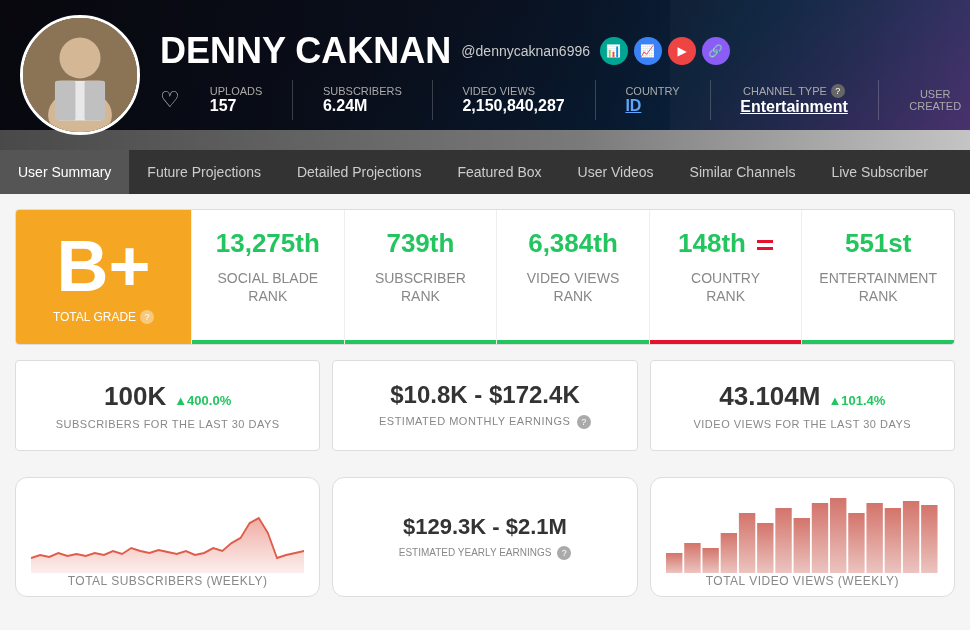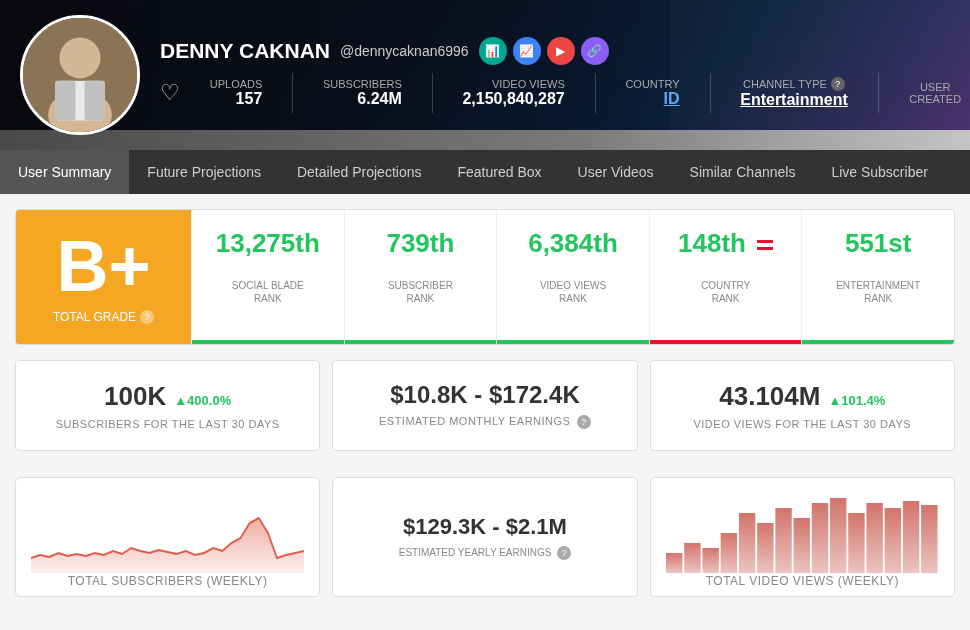--- a/index.html
+++ b/index.html
@@ -51,21 +51,21 @@
       color: white;
       flex: 1;
     }
     .channel-name-row {
       display: flex;
       align-items: center;
       gap: 10px;
       margin-bottom: 8px;
     }
     .channel-name {
-      font-size: 21px;
+      font-size: 36px;
       font-weight: bold;
       color: white;
     }
     .channel-handle {
       font-size: 14px;
       color: #ccc;
     }
     .channel-icons {
       display: flex;
       gap: 6px;
@@ -88,21 +88,21 @@
 
     .stats-row {
       display: flex;
       align-items: center;
       gap: 30px;
     }
     .heart-icon {
       color: #ccc;
       font-size: 22px;
     }
-    .stat-item { text-align: right; }
+    .stat-item { text-align: left; }
     .stat-label { font-size: 11px; color: #aaa; text-transform: uppercase; }
     .stat-value { font-size: 16px; font-weight: bold; color: white; }
     .stat-divider { width: 1px; height: 40px; background: rgba(255,255,255,0.2); }
 
     .stat-country .stat-value { color: #60a5fa; text-decoration: underline; cursor: pointer; }
 
     .channel-type-section { text-align: center; }
     .channel-type-label { font-size: 11px; color: #aaa; text-transform: uppercase; display: flex; align-items: center; gap: 4px; justify-content: center; }
     .channel-type-value { font-size: 16px; font-weight: bold; color: white; text-decoration: underline; cursor: pointer; }
     .help-icon { width: 14px; height: 14px; background: #666; border-radius: 50%; display: inline-flex; align-items: center; justify-content: center; font-size: 9px; color: white; }
@@ -172,24 +172,24 @@
       padding: 18px 10px;
       border-left: 1px solid #eee;
       position: relative;
     }
     .rank-number {
       font-size: 26px;
       font-weight: bold;
       color: #22c55e;
     }
     .rank-label {
-      font-size: 10px;
+      font-size: 14px;
       color: #888;
       text-transform: uppercase;
-      margin-top: 20px;
+      margin-top: 10px;
       line-height: 1.3;
     }
     .rank-bar {
       height: 4px;
       background: #22c55e;
       position: absolute;
       bottom: 0;
       left: 0;
       right: 0;
     }
@@ -255,21 +255,21 @@
 
     
     .chart-cards {
       display: grid;
       grid-template-columns: 1fr 1fr 1fr;
       gap: 12px;
     }
     .chart-card {
       background: white;
       border: 1px solid #ddd;
-      border-radius: 5px;
+      border-radius: 12px;
       padding: 15px;
       height: 120px;
       position: relative;
       overflow: hidden;
     }
     .chart-card-label {
       font-size: 12px;
       color: #888;
       text-transform: uppercase;
       text-align: center;

